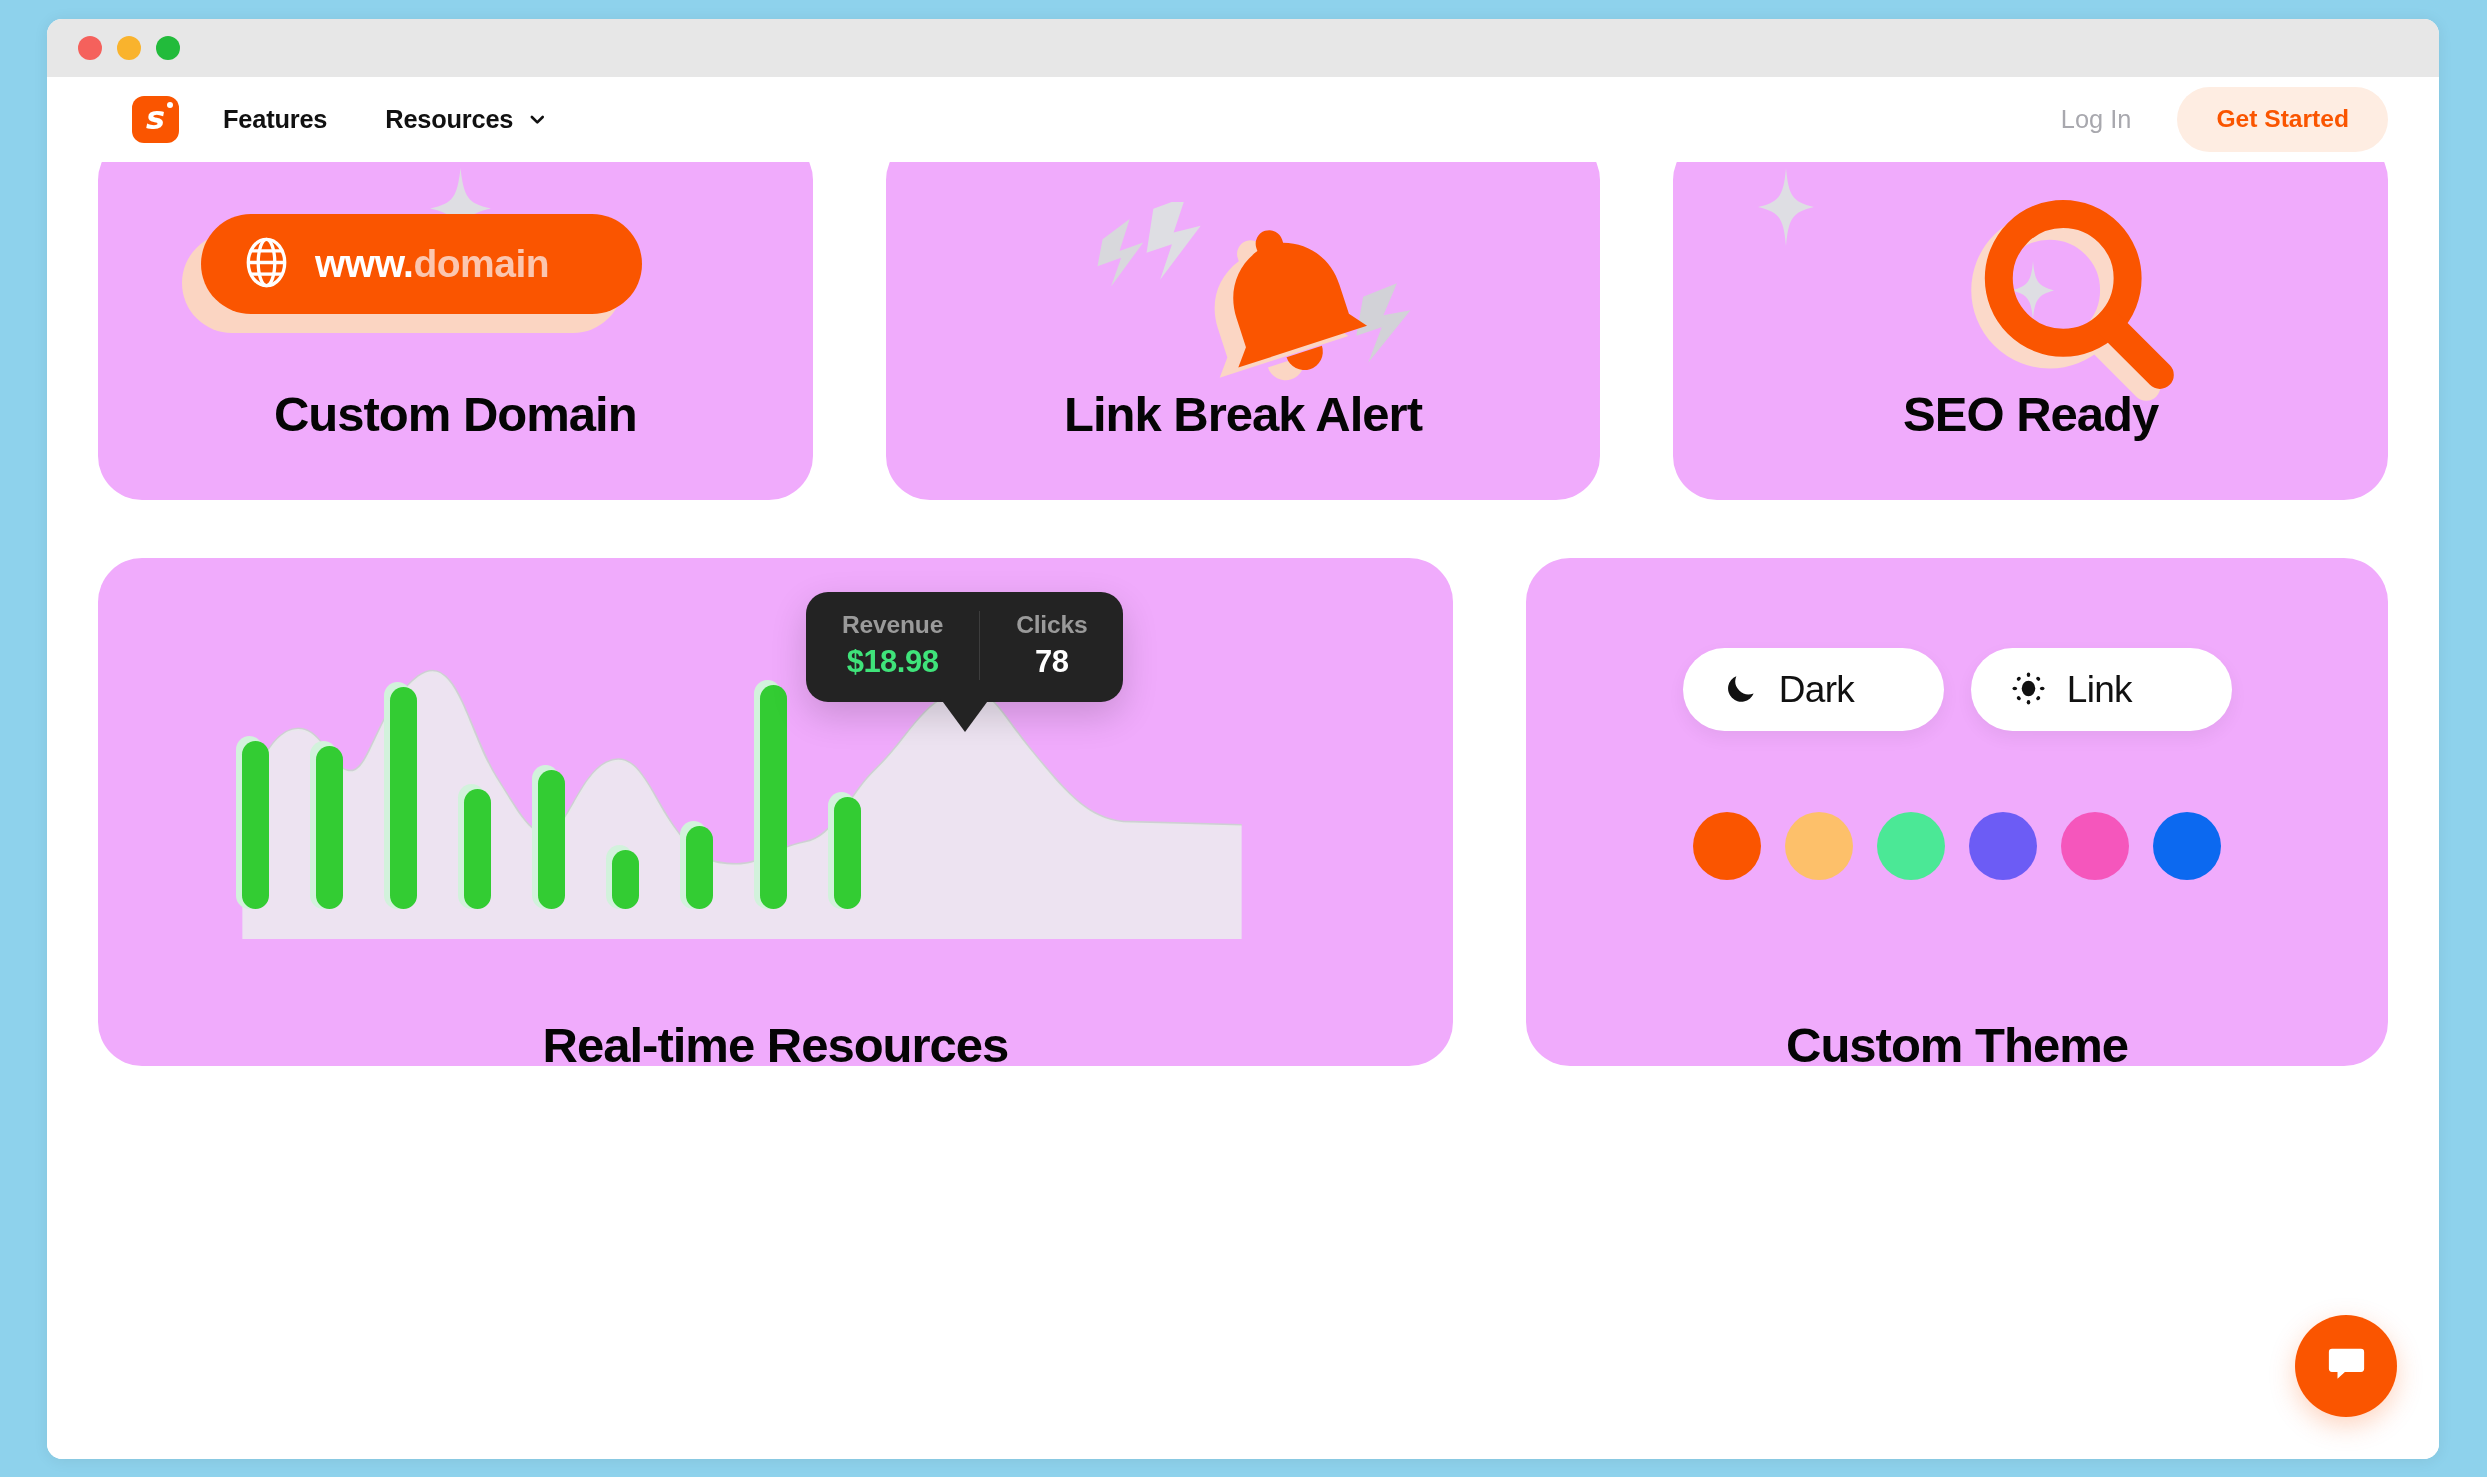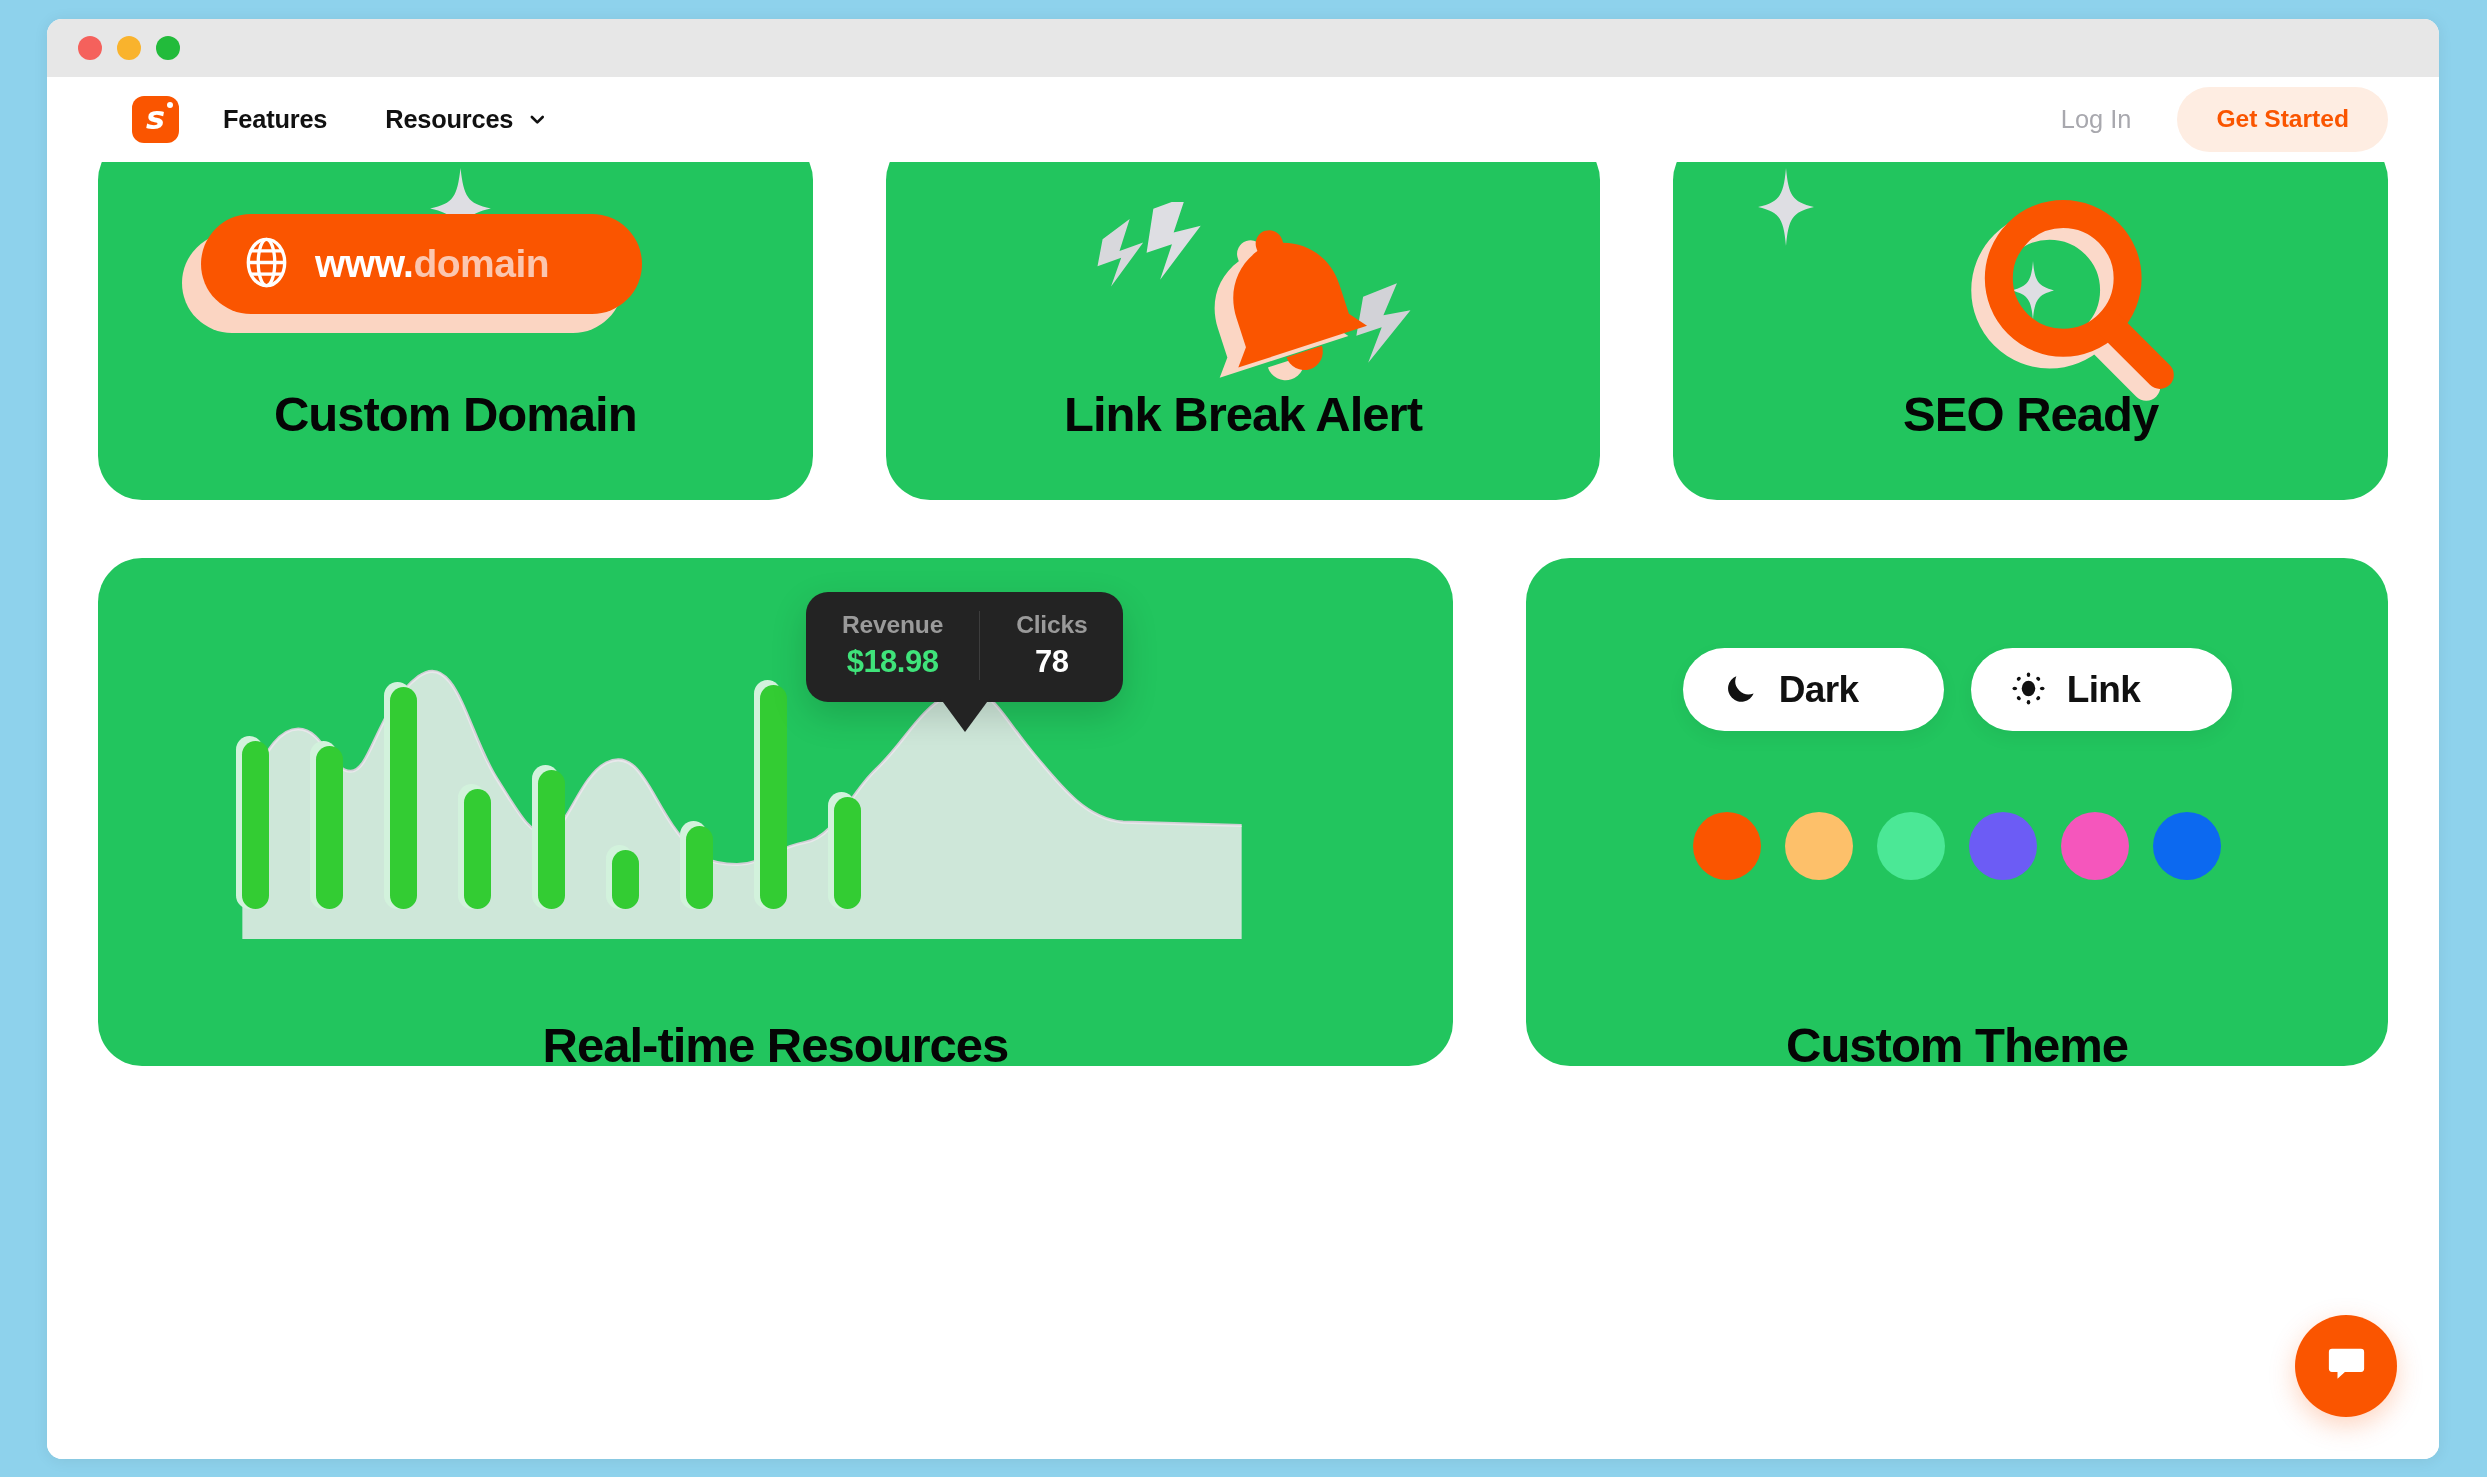--- a/index.html
+++ b/index.html
@@ -81,21 +81,21 @@
   
   .content {
     position:relative;
     height:calc(100% - 142px);
     background:#fff;
     padding:0 51px;
     overflow:hidden;
   }
   .row { display:flex; gap:73px; }
   .card {
-    background:#22c55e;
+    background:#f0abfc;
     border-radius:44px;
     position:relative;
     overflow:hidden;
   }
   .row1 { margin-top:-25.4px; }
   .row1 .card { flex:1; height:364px; }
   .row2 { margin-top:58px; }
   .card-title {
     position:absolute; left:0; right:0;
     text-align:center;
@@ -194,21 +194,21 @@
   }
   .toggle {
     background:#ffffff;
     border-radius:42px;
     padding:20.3px 39px;
     display:flex; align-items:center; gap:20.3px;
     box-shadow:0 6.8px 18.6px rgba(0,0,0,.055);
     cursor:pointer;
     min-width:261px;
   }
-  .toggle-label { font-size:37px; font-weight:bold; color:#111; letter-spacing:-0.7px;text-align:right; }
+  .toggle-label { font-size:37px; font-weight:normal; color:#111; letter-spacing:-0.7px;text-align:right; }
   .swatches {
     position:absolute; left:0; right:0; top:254px;
     display:flex; justify-content:center; gap:24px;
   }
   .swatch { width:68px; height:68px; border-radius:50%; cursor:pointer; }
 
   
   .chat-fab {
     position:absolute;
     right:42px; bottom:42px;

